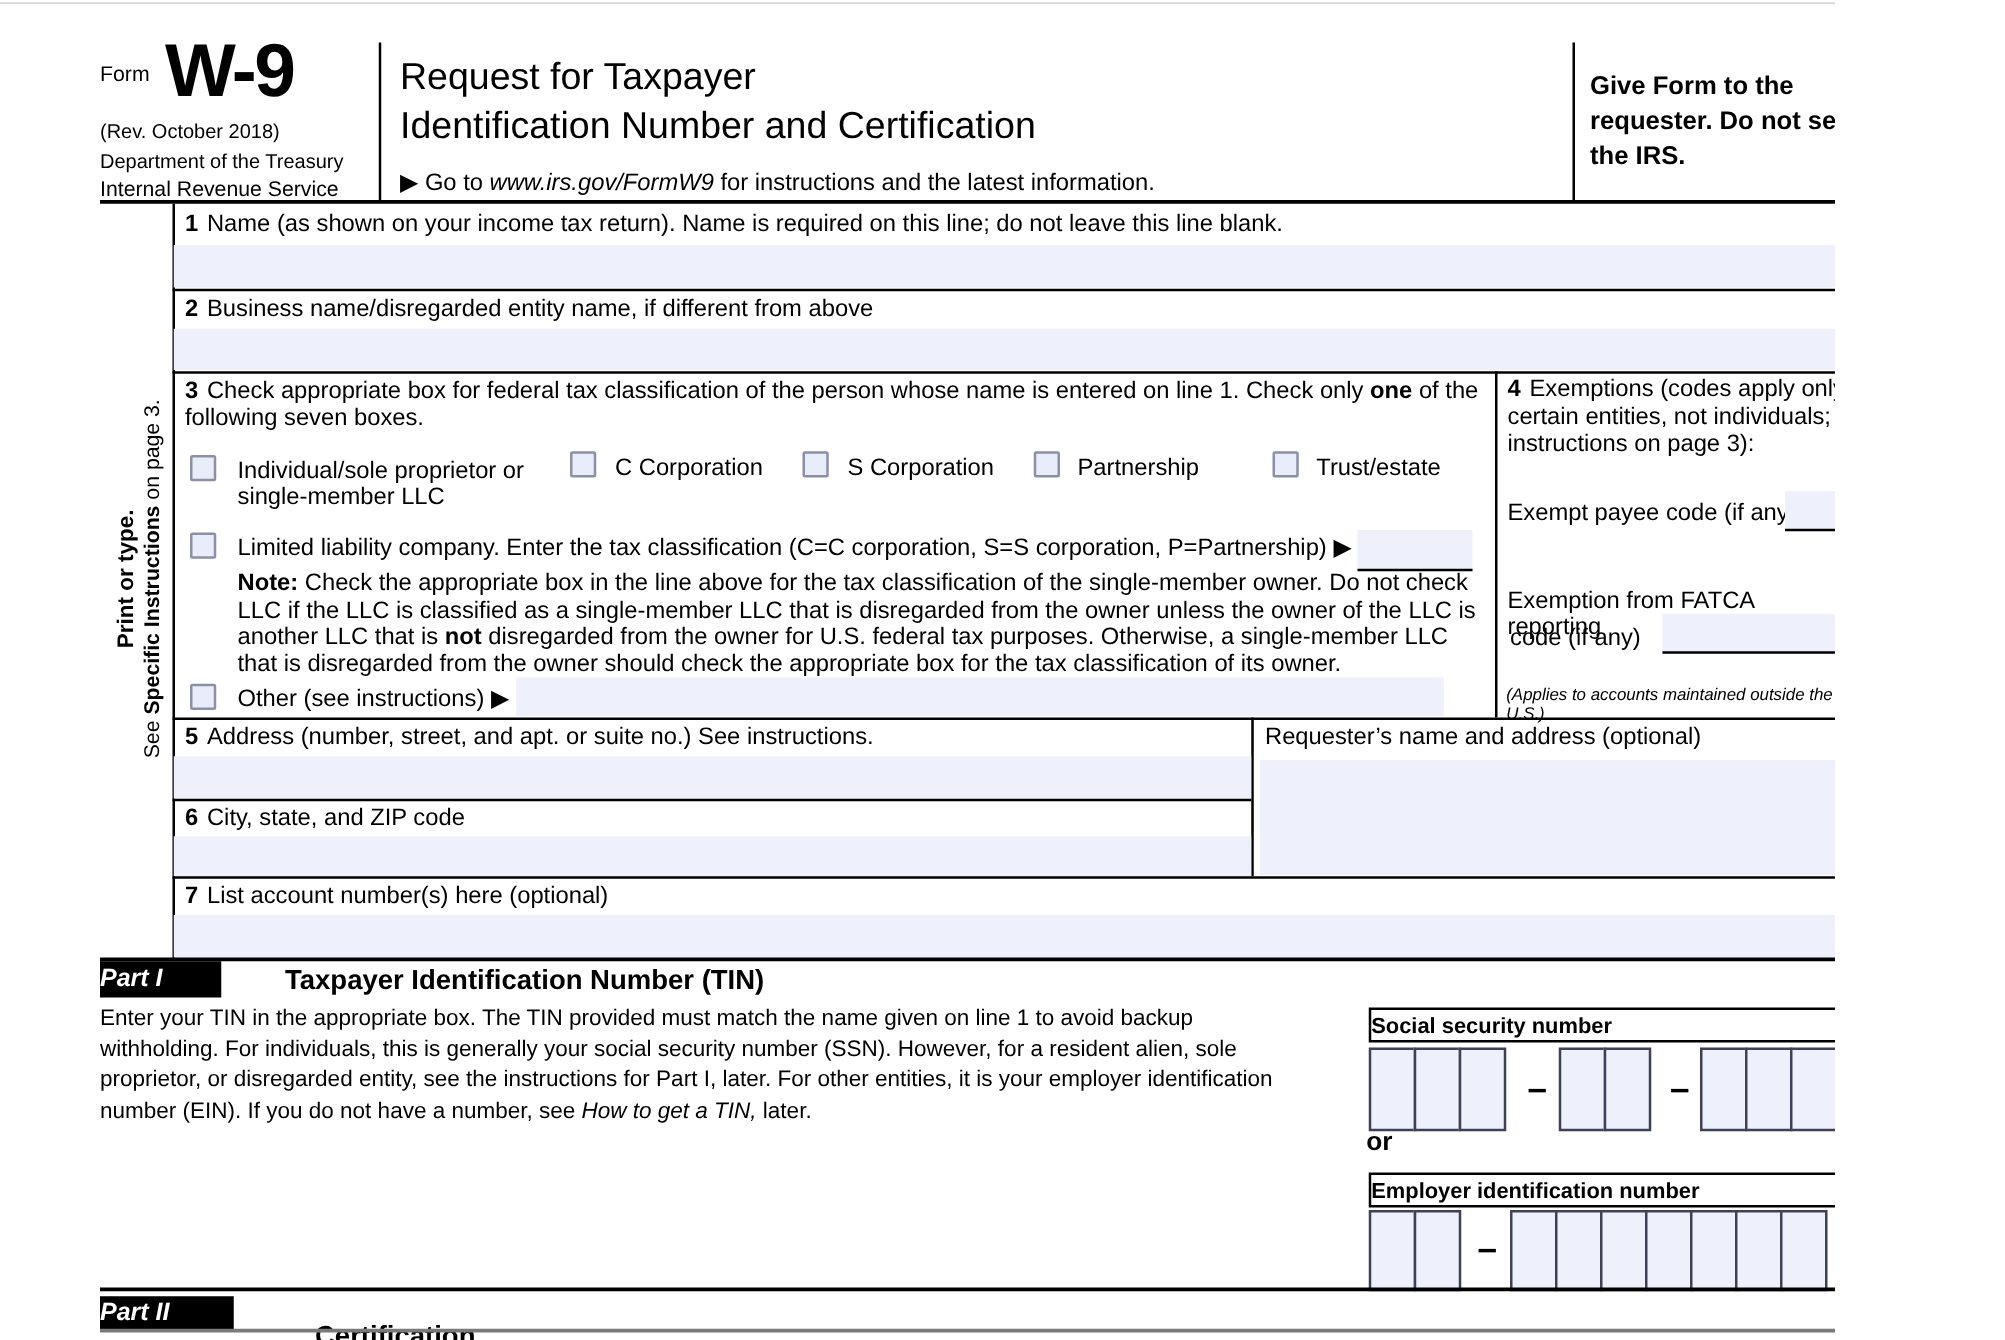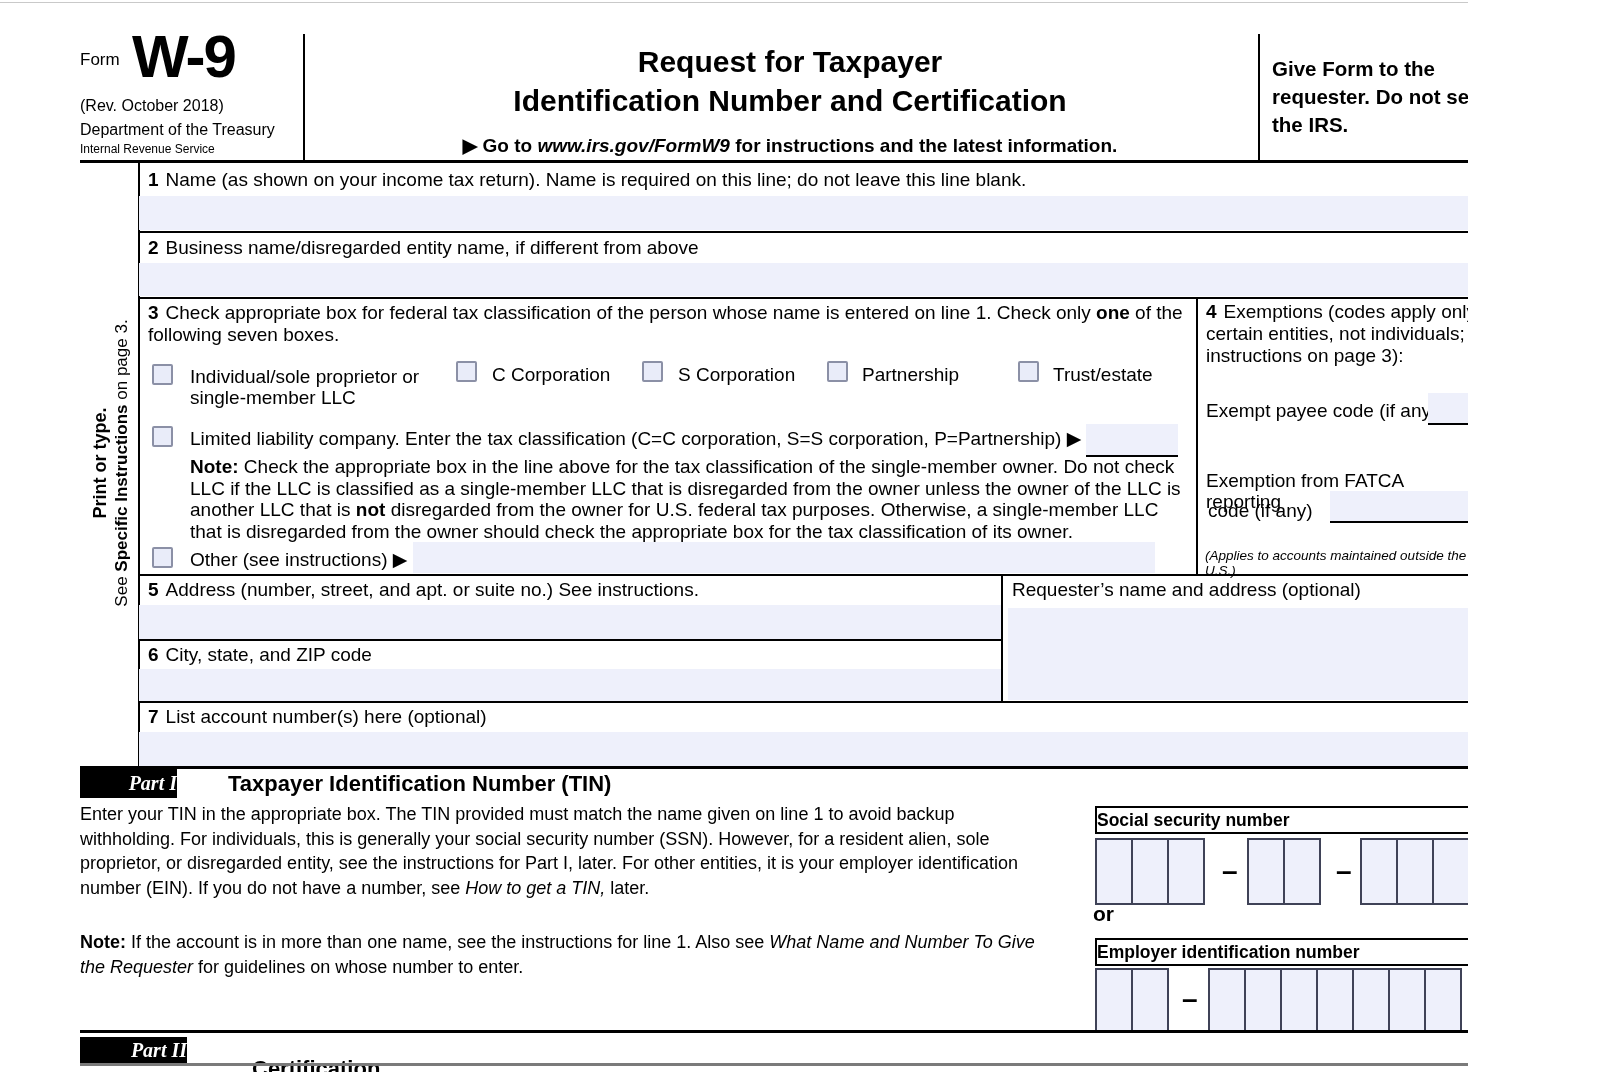--- a/index.html
+++ b/index.html
@@ -28,41 +28,41 @@
   }
   .cell:first-child { margin-left:0; }
   .dash { position:absolute; font-weight:bold; font-size:28px; }
   .boxlabel {
     position:absolute; border:2px solid #000; background:#fff;
     font-weight:bold; font-size:17.5px; line-height:24px; 
     box-sizing:border-box;
   }
   .badge {
     position:absolute; background:#000; color:#fff; font-weight:bold;
-    font-size:20px; text-align:right; font-style:italic;font-family:Liberation Serif, serif;
+    font-size:20px; text-align:left; font-style:italic;
   }
   .partTitle { position:absolute; font-size:22px; font-weight:bold; }
-  .titleblock { position:absolute; left:320px; width:940px; text-align:center; font-weight:bold; }
+  .titleblock { position:absolute; left:320px; width:940px; font-weight:normal; }
   .sidebar {
     position:absolute; left:-93px; top:440px; width:410px; height:46px;
     transform:rotate(-90deg); text-align:center;
   }
 </style>
 </head>
 <body>
 
 <div class="page">
 
   <div class="grayline" style="left:0;top:2px;width:1604px;height:1px;"></div>
 
   <div class="abs" style="left:80px;top:50px;font-size:17px;">Form</div>
   <div class="abs" style="left:132px;top:22px;font-size:60px;font-weight:bold;letter-spacing:-2px;">W-9</div>
   <div class="abs" style="left:80px;top:97px;font-size:16px;">(Rev. October 2018)</div>
   <div class="abs" style="left:80px;top:121px;font-size:16px;">Department of the Treasury</div>
-  <div class="abs" style="left:80px;top:142px;font-size:12px;">Internal Revenue Service</div>
+  <div class="abs" style="left:80px;top:142px;font-size:17px;">Internal Revenue Service</div>
 
   <div class="vline" style="left:303px;top:34px;width:2px;height:128px;"></div>
 
   <div class="titleblock" style="top:42px;font-size:30px;line-height:39px;">
     <div>Request for Taxpayer</div>
     <div>Identification Number and Certification</div>
   </div>
   <div class="titleblock" style="top:134px;font-size:19px;">
     <span>▶</span>
     <span>Go to </span><span class="i">www.irs.gov/FormW9</span><span> for instructions and the latest information.</span>
@@ -168,23 +168,20 @@
   </div>
   <div class="input" style="left:139px;top:732px;width:1382px;height:34px;"></div>
 
   <div class="hline" style="left:80px;top:766px;width:1441px;height:3px;"></div>
   <div class="badge" style="left:80px;top:769px;width:97px;height:29px;line-height:29px;">Part I</div>
   <div class="partTitle" style="left:228px;top:771px;">Taxpayer Identification Number (TIN)</div>
 
   <div class="abs" style="left:80px;top:802px;width:968px;font-size:18px;line-height:24.5px;">
     <span>Enter your TIN in the appropriate box. The TIN provided must match the name given on line 1 to avoid backup withholding. For individuals, this is generally your social security number (SSN). However, for a resident alien, sole proprietor, or disregarded entity, see the instructions for Part I, later. For other entities, it is your employer identification number (EIN). If you do not have a number, see </span><span class="i">How to get a TIN,</span><span> later.</span>
   </div>
-  <div class="abs" style="left:80px;top:930px;width:980px;font-size:18px;line-height:24.5px;">
-    <span class="b">Note:</span><span> If the account is in more than one name, see the instructions for line 1. Also see </span><span class="i">What Name and Number To Give the Requester</span><span> for guidelines on whose number to enter.</span>
-  </div>
 
   <div class="boxlabel" style="left:1095px;top:806px;width:417px;height:28px;">Social security number</div>
   <div class="cells" style="left:1095px;top:838px;height:67px;">
     <div class="cell"></div>
     <div class="cell"></div>
     <div class="cell"></div>
   </div>
   <div class="dash" style="left:1222px;top:855px;">–</div>
   <div class="cells" style="left:1247px;top:838px;height:67px;">
     <div class="cell"></div>

